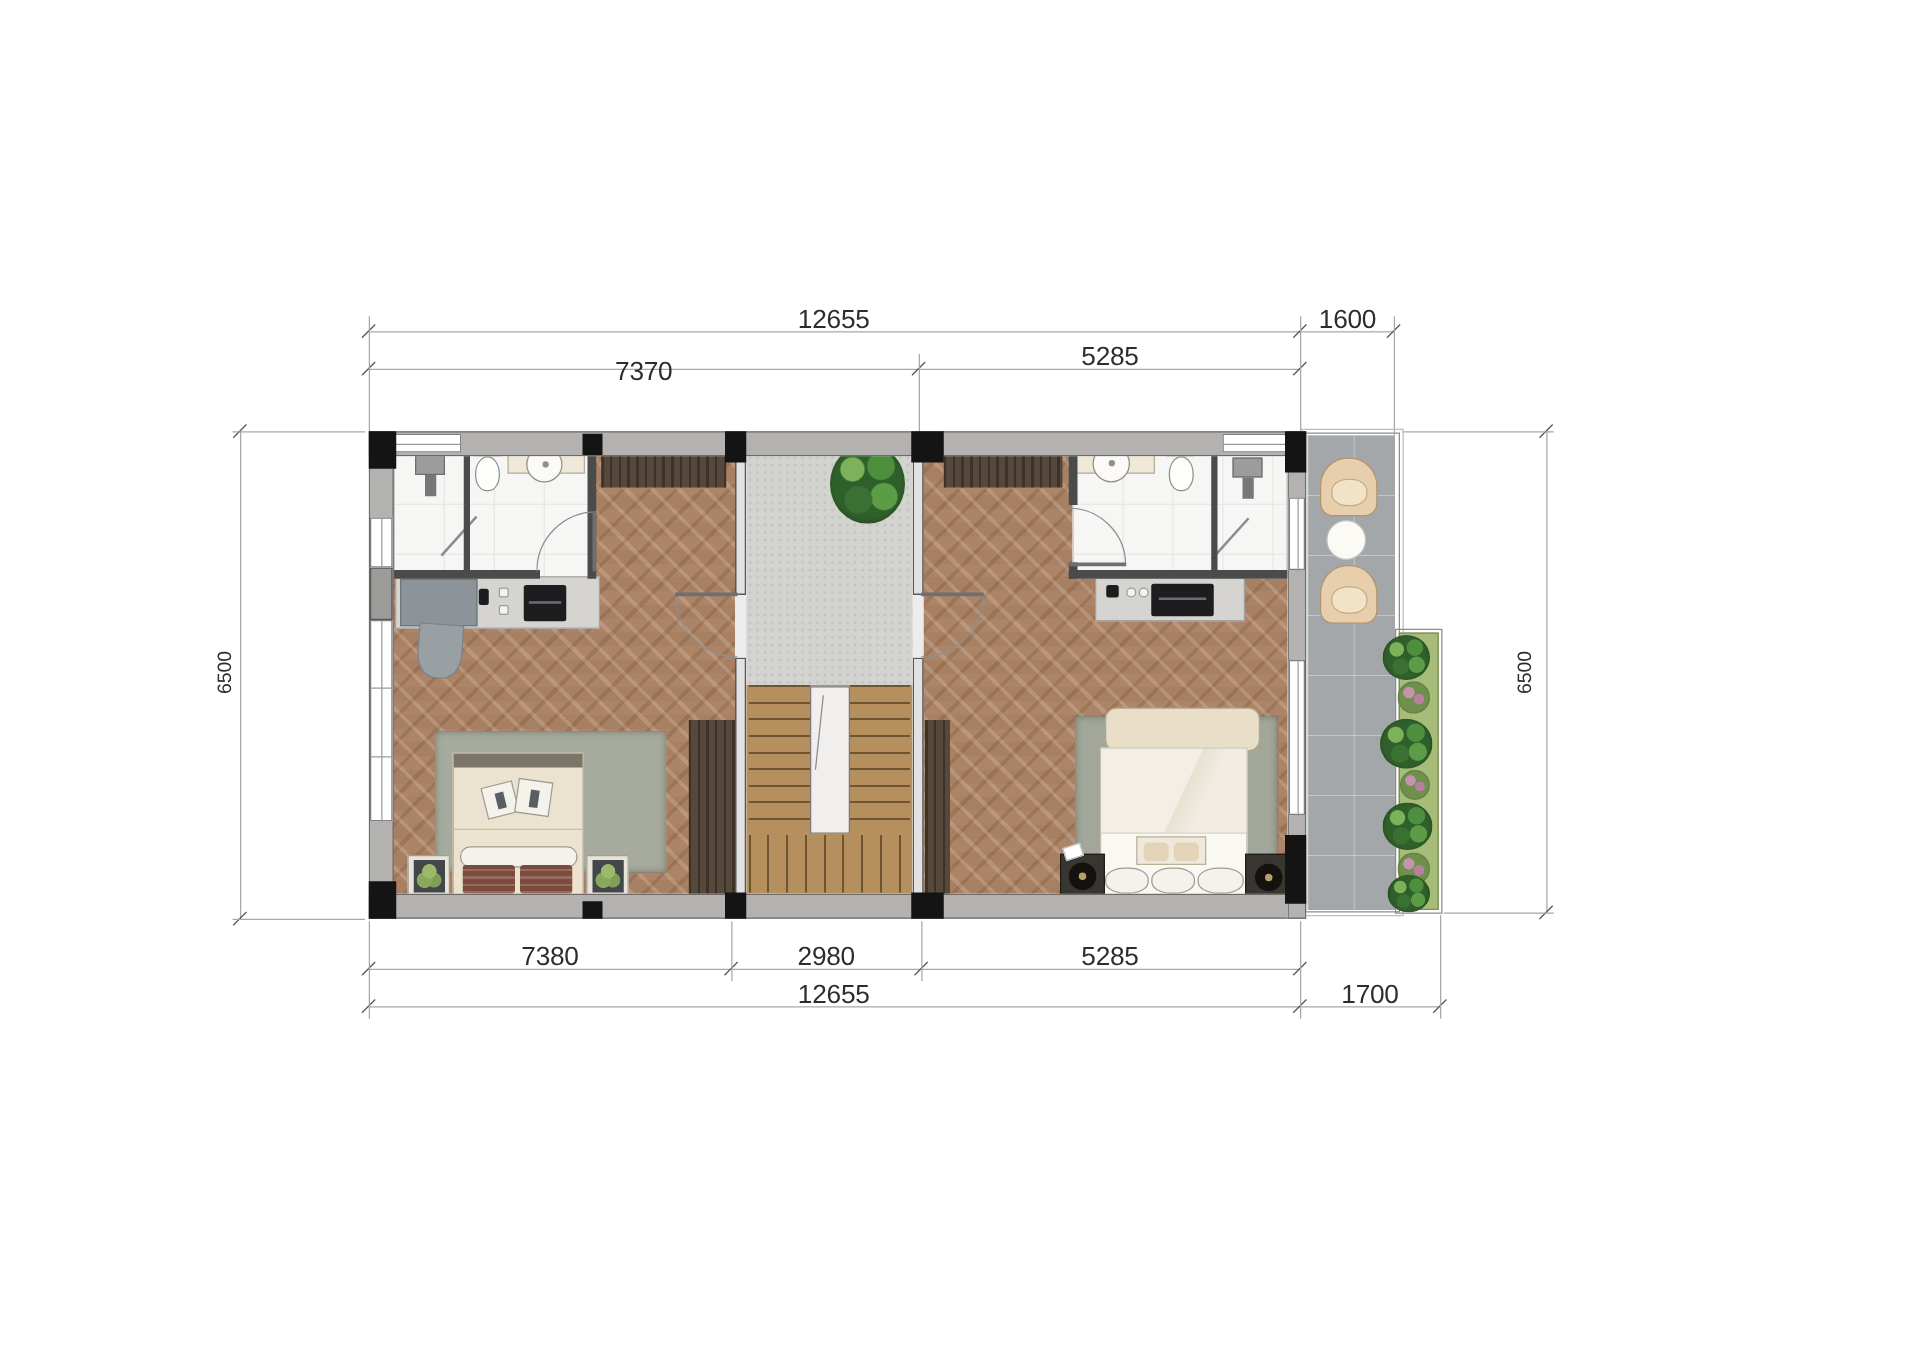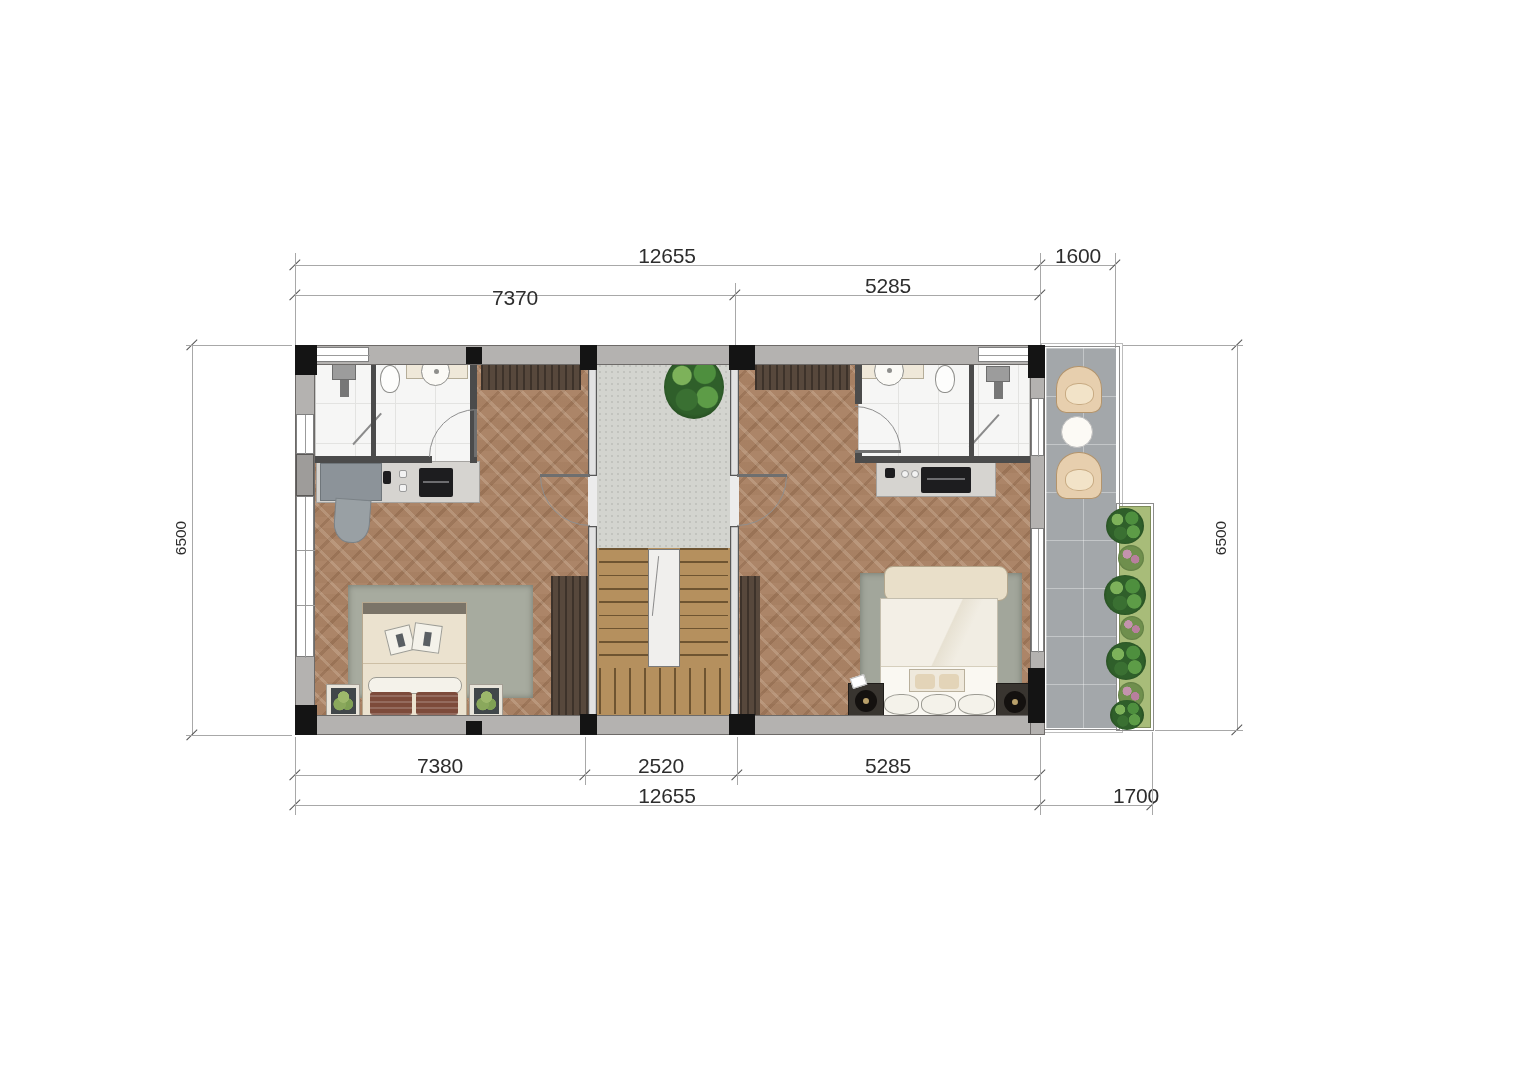--- a/index.html
+++ b/index.html
@@ -114,29 +114,29 @@
   <div class="p dimline" style="left:735px;top:283px;width:1px;height:62px;"></div>
   <div class="p dimline" style="left:1040px;top:253px;width:1px;height:92px;"></div>
   <div class="p dimline" style="left:1115px;top:253px;width:1px;height:95px;"></div>
 
   <div class="p dimline" style="left:295px;top:775px;width:745px;height:1px;"></div>
   <div class="p tick" style="left:295px;top:775px;"></div>
   <div class="p tick" style="left:585px;top:775px;"></div>
   <div class="p tick" style="left:737px;top:775px;"></div>
   <div class="p tick" style="left:1040px;top:775px;"></div>
   <div class="p dimtext" style="left:440px;top:754px;">7380</div>
-  <div class="p dimtext" style="left:661px;top:754px;">2520</div>
+  <div class="p dimtext" style="left:661px;top:754px;">2980</div>
   <div class="p dimtext" style="left:888px;top:754px;">5285</div>
 
   <div class="p dimline" style="left:295px;top:805px;width:857px;height:1px;"></div>
   <div class="p tick" style="left:295px;top:805px;"></div>
   <div class="p tick" style="left:1040px;top:805px;"></div>
   <div class="p tick" style="left:1152px;top:805px;"></div>
   <div class="p dimtext" style="left:667px;top:784px;">12655</div>
-  <div class="p dimtext" style="left:1096px;top:784px;margin-left:40px;">1700</div>
+  <div class="p dimtext" style="left:1096px;top:784px;">1700</div>
 
   <div class="p dimline" style="left:295px;top:737px;width:1px;height:78px;"></div>
   <div class="p dimline" style="left:585px;top:737px;width:1px;height:48px;"></div>
   <div class="p dimline" style="left:737px;top:737px;width:1px;height:48px;"></div>
   <div class="p dimline" style="left:1040px;top:737px;width:1px;height:78px;"></div>
   <div class="p dimline" style="left:1152px;top:732px;width:1px;height:83px;"></div>
 
   <div class="p dimline" style="left:192px;top:345px;width:1px;height:390px;"></div>
   <div class="p tick" style="left:192px;top:345px;"></div>
   <div class="p tick" style="left:192px;top:735px;"></div>

